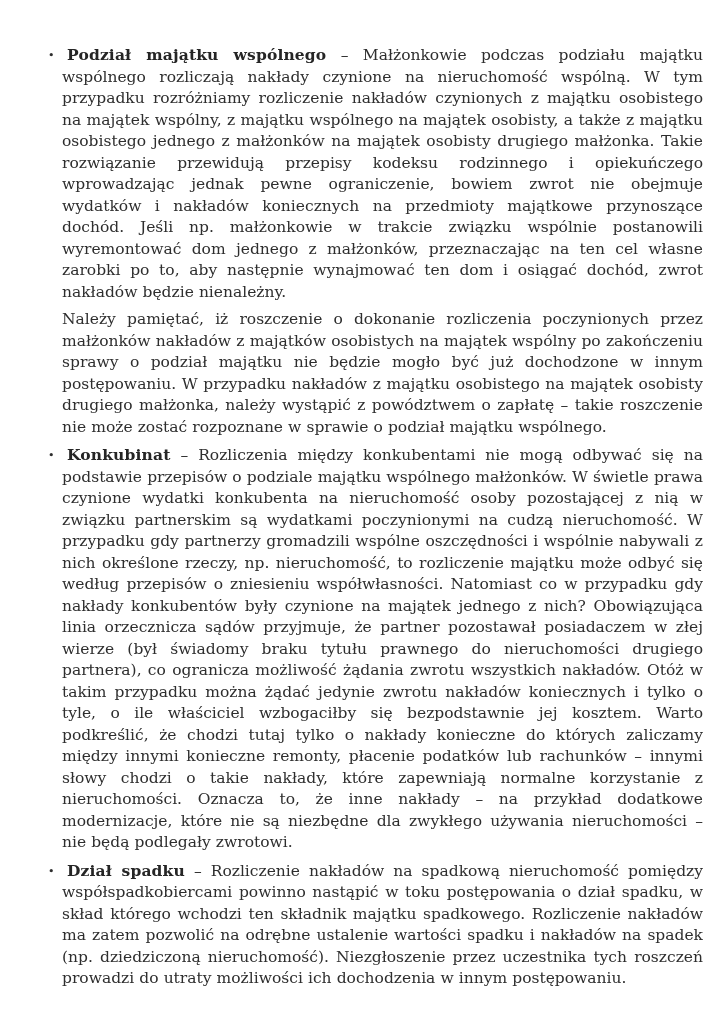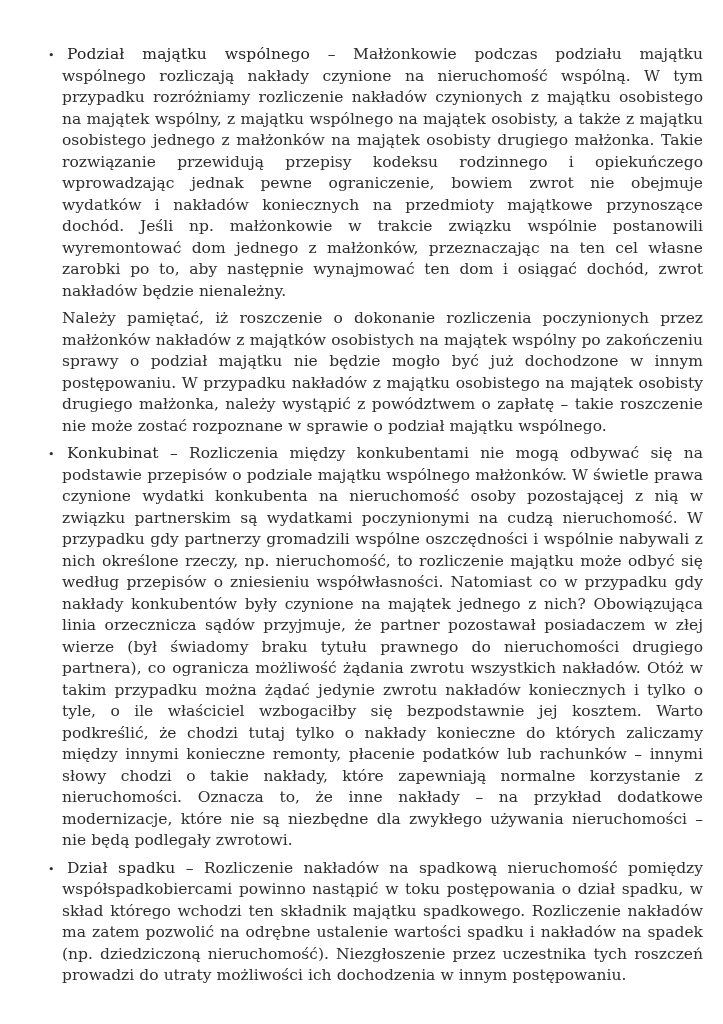--- a/index.html
+++ b/index.html
@@ -38,21 +38,21 @@
   }
   .para {
     margin: 0;
     text-align: justify;
     hyphens: auto;
     -webkit-hyphens: auto;
     word-spacing: 0.01em;
   }
   .bulleted .para { text-indent: 5px; }
   .term {
-    font-weight: normal;
+    font-weight: bold;
     color: #252525;
     letter-spacing: 0.01em;
   }
 </style>
 </head>
 <body>
 
 <div class="page">
 
   <div class="item bulleted">

